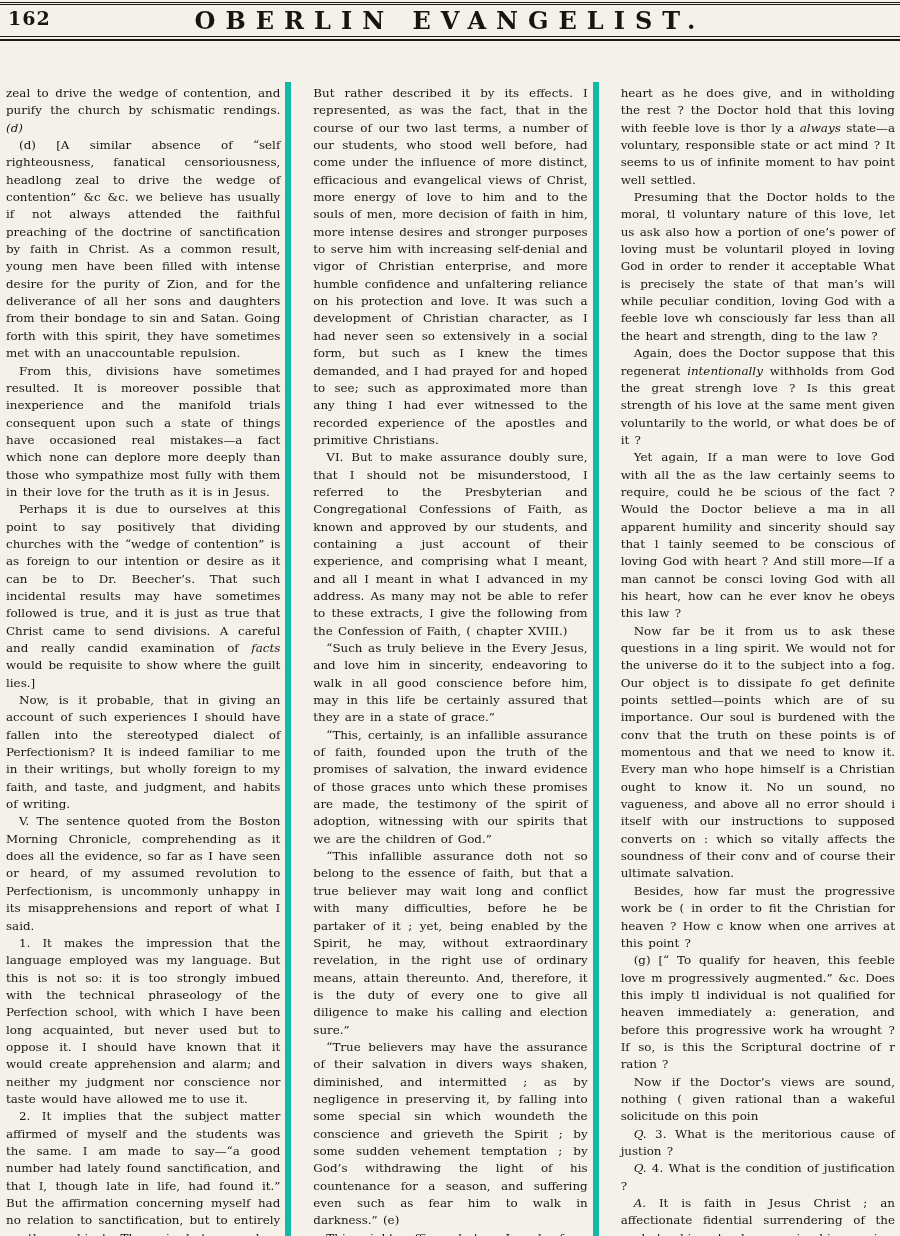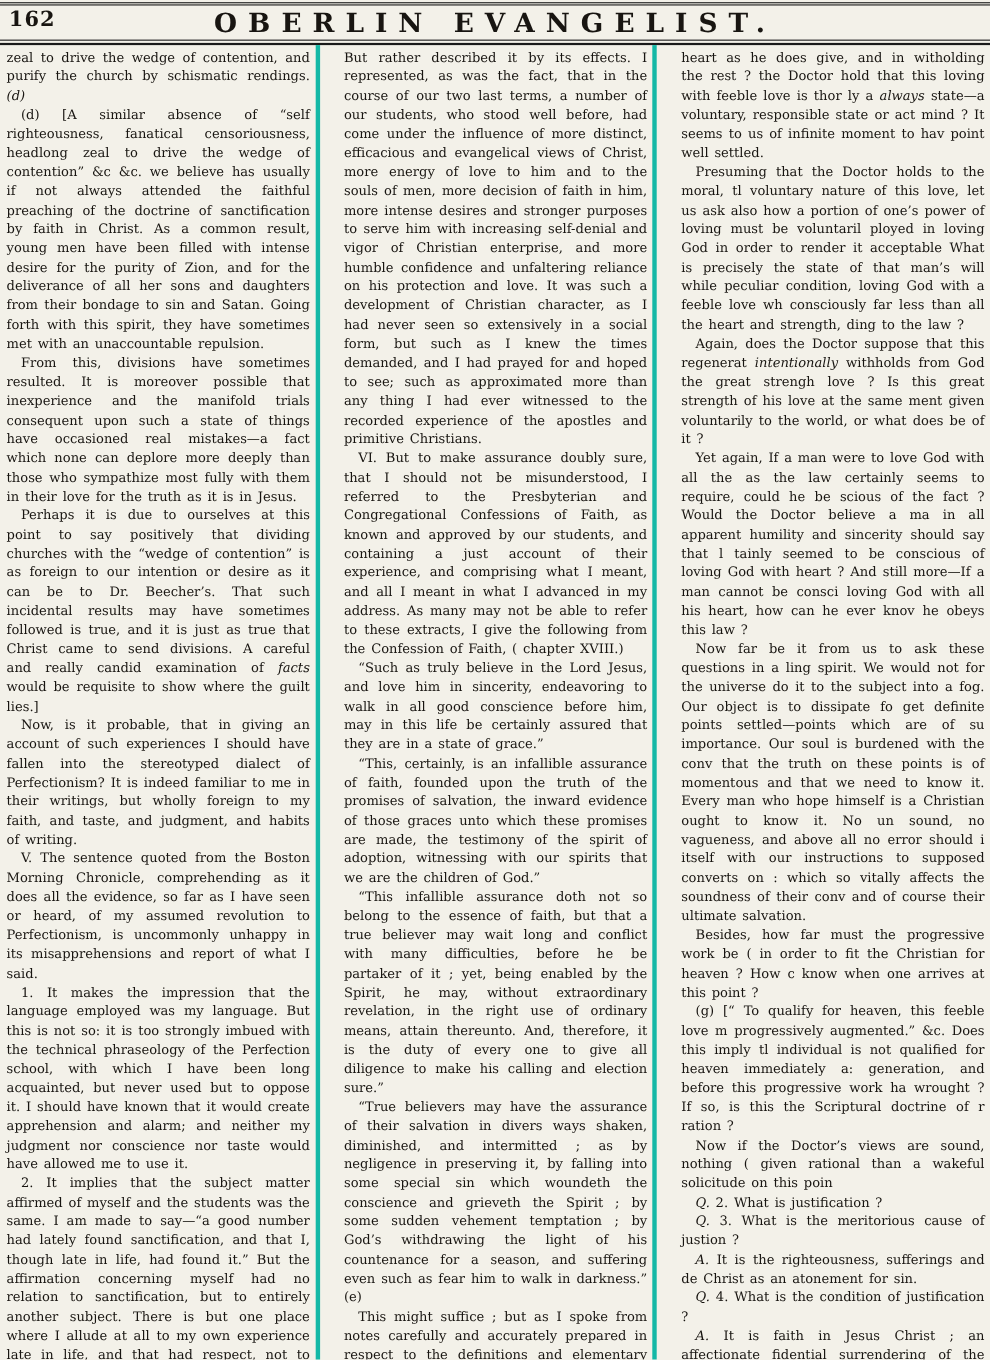--- a/index.html
+++ b/index.html
@@ -23,22 +23,23 @@
     white-space:nowrap; margin-top:1px;
   }
   .header-rule { border-top:1px solid #1a1a1a; border-bottom:2px solid #1a1a1a; height:2px; margin:1px 0 0 0; }
   .columns {
     display:flex; height:1196px; box-sizing:border-box;
   }
   .column {
     flex:1 1 0; box-sizing:border-box;
     padding:3px 5px 0 6px;
     overflow:hidden;
+    margin-top:41px;
   }
-  .column + .column { border-left:4px solid #14b8a6;padding-left:22px; }
+  .column + .column { border-left:6px solid #14b8a6;padding-left:22px; }
   .para {
     margin:0; text-align:justify; text-indent:13px;
     font-size:11.9px; line-height:17.35px;
     word-spacing:1.5px;
   }
   .para.noindent { text-indent:0; }
   .para i { font-style:italic; }
 </style>
 </head>
 <body>
@@ -57,35 +58,33 @@
         <p class="para body">From this, divisions have sometimes resulted.  It is moreover possible that inexperience and the manifold trials consequent upon such a state of things have occasioned real mistakes—a fact which none can deplore more deeply than those who sympathize most fully with them in their love for the truth as it is in Jesus.</p>
         <p class="para body">Perhaps it is due to ourselves at this point to say positively that dividing churches with the “wedge of contention” is as foreign to our intention or desire as it can be to Dr. Beecher’s.  That such incidental results may have sometimes followed is true, and it is just as true that Christ came to send divisions.  A careful and really candid examination of <i>facts</i> would be requisite to show where the guilt lies.]</p>
         <p class="para body">Now, is it probable, that in giving an account of such experiences I should have fallen into the stereotyped dialect of Perfectionism?  It is indeed familiar to me in their writings, but wholly foreign to my faith, and taste, and judgment, and habits of writing.</p>
         <p class="para body">V. The sentence quoted from the Boston Morning Chronicle, comprehending as it does all the evidence, so far as I have seen or heard, of my assumed revolution to Perfectionism, is uncommonly unhappy in its misapprehensions and report of what I said.</p>
         <p class="para body">1. It makes the impression that the language employed was my language.  But this is not so:  it is too strongly imbued with the technical phraseology of the Perfection school, with which I have been long acquainted, but never used but to oppose it.  I should have known that it would create apprehension and alarm; and neither my judgment nor conscience nor taste would have allowed me to use it.</p>
         <p class="para body">2. It implies that the subject matter affirmed of myself and the students was the same.  I am made to say—“a good number had lately found sanctification, and that I, though late in life, had found it.”  But the affirmation concerning myself had no relation to sanctification, but to entirely another subject.  There is but one place where I allude at all to my own experience late in life, and that had respect, not to sanctification, but to my own increasing experience of moral impotence, and the efficiency of Christ to help, when invoked in pressing exigencies.  I gave an example of it in my public ministry, where in pressing exigencies I had called upon him for help, and never in vain; and it was here that I said “though late in life, I am still making discoveries of his grace to help in time of need, when I call upon him.”  But I did not say that late in life I had found sanctification, for in my sense of the term I had found it, I trust, forty-six years ago.  Much less did I say that I had found, late in life, sanctification in the Perfectionist use of the term, for I have found no such thing.  Nor did I say that late in life I had  to seek and find the efficacy of prayer, and Christ a very present help in trouble, for I have known seasons in which if I had not cried to him for help, and he had not quickly granted me relief, I had long since been in my grave.</p>
       </div>
     <div class="column">
         <p class="para noindent">But rather described it by its effects.  I represented, as was the fact, that in the course of our two last terms, a number of our students, who stood well before, had come under the influence of more distinct, efficacious and evangelical views of Christ, more energy of love to him and to the souls of men, more decision of faith in him, more intense desires and stronger purposes to serve him with increasing self-denial and vigor of Christian enterprise, and more humble confidence and unfaltering reliance on his protection and love.  It was such a development of Christian character, as I had never seen so extensively in a social form, but such as I knew the times demanded, and I had prayed for and hoped to see; such as approximated more than any thing I had ever witnessed to the recorded experience of the apostles and primitive Christians.</p>
         <p class="para body">VI. But to make assurance doubly sure, that I should not be misunderstood, I referred to the Presbyterian and Congregational Confessions of Faith, as known and approved by our students, and containing a just account of their experience, and comprising what I meant, and all I meant in what I advanced in my address.   As many may not be able to refer to these extracts, I give the following from the Confession of Faith, ( chapter XVIII.)</p>
-        <p class="para body">“Such as truly believe in the Lord Jesus, and love him in sincerity, endeavoring to walk in all good conscience before him, may in this life be certainly assured that they are in a state of grace.”</p>
+        <p class="para body">“Such as truly believe in the Every Jesus, and love him in sincerity, endeavoring to walk in all good conscience before him, may in this life be certainly assured that they are in a state of grace.”</p>
         <p class="para body">“This, certainly, is an infallible assurance of faith, founded upon the truth of the promises of salvation, the inward evidence of those graces unto which these promises are made, the testimony of the spirit of adoption, witnessing with our spirits that we are the children of God.”</p>
         <p class="para body">“This infallible assurance doth not so belong to the essence of faith, but that a true believer may wait long and conflict with many difficulties, before he be partaker of it ; yet, being enabled by the Spirit, he may, without extraordinary revelation, in the right use of ordinary means, attain thereunto.   And, therefore, it is the duty of every one to give all diligence to make his calling and election sure.”</p>
         <p class="para body">“True believers may have the assurance of their salvation in divers ways shaken, diminished, and intermitted ; as by negligence in preserving it, by falling into some special sin which woundeth the conscience and grieveth the Spirit ; by some sudden vehement temptation ; by God’s withdrawing the light of his countenance for a season, and suffering even such as fear him to walk in darkness.” (e)</p>
         <p class="para body">This might suffice ; but as I spoke from notes carefully and accurately prepared in respect to the definitions and elementary principles of the subject, they furnish such documentary testimony as to the sentiments I communicated, as cannot be gainsayed.  And as Perfectionists are, I perceive, exulting in my supposed conversion to their opinions, and claiming that in Boston I exhibited precisely their views, I shall subjoin the following skeleton of my address, with such touches of illustration as shall make it intelligible.  The full illustration occupied an hour, but included nothing at variance with the current of thought given in this epitome.  For the sake of brevity and perspicuity, the several topics were illustrated in the form of question and answer, and are as follows :</p>
       </div>
     <div class="column">
         <p class="para noindent">heart as he does  give, and in witholding the rest ? the Doctor hold that this loving with feeble love is thor ly a <i>always</i> state—a voluntary, responsible state or act mind ?  It seems to us of infinite moment to hav point well settled.</p>
         <p class="para body">Presuming that the Doctor holds  to the moral, tl voluntary nature of this love, let us ask  also  how a portion of one’s power of loving must be voluntaril ployed in loving God in order to render it acceptable What is precisely the state of  that man’s will while peculiar condition, loving God with a feeble love wh consciously far less than all the heart and strength, ding to the  law ?</p>
         <p class="para body">Again, does the Doctor suppose that this regenerat <i>intentionally</i> withholds from God  the  great strengh love ?   Is this great strength of  his love at  the same ment given voluntarily to the  world, or what does be of it ?</p>
         <p class="para body">Yet again,  If a man were to love God with all the as the law  certainly seems  to  require,  could he be scious of the fact ?   Would the  Doctor believe a ma in all apparent humility and sincerity should say that l tainly  seemed  to  be conscious of  loving God with heart ?    And still more—If  a man cannot  be consci loving God with all his heart, how can he ever knov he obeys this  law ?</p>
         <p class="para body">Now far be it  from us to ask these questions in  a ling spirit.   We would not for the universe do it to the subject into a fog.   Our object is to dissipate fo get  definite  points settled—points which are  of  su importance.   Our  soul  is  burdened  with  the  conv that the  truth on  these  points  is of  momentous and that we need to know it.   Every man who  hope himself  is  a  Christian  ought  to know it.   No un sound, no vagueness, and above all no error should i itself with our instructions to supposed converts on : which so vitally affects the soundness of  their conv and of  course their ultimate salvation.</p>
         <p class="para body">Besides, how far must the progressive  work  be  ( in order to fit  the  Christian  for  heaven ?   How  c know when one arrives at this point ?</p>
         <p class="para body">(g) [“ To qualify for heaven, this  feeble  love  m progressively augmented.” &amp;c.   Does  this  imply  tl individual is not qualified for heaven immediately a: generation, and before  this  progressive  work  ha wrought ?   If so, is this the Scriptural doctrine of r ration ?</p>
         <p class="para body">Now if  the  Doctor’s views are  sound, nothing  ( given rational than a wakeful solicitude on this poin</p>
-        <p class="para body"><i>Q.</i> 2.  What is justification ?</p>
         <p class="para body"><i>Q.</i> 3.  What  is  the  meritorious  cause  of  justion ?</p>
-        <p class="para body"><i>A.</i> It is the righteousness,  sufferings  and de Christ as an atonement for  sin.</p>
         <p class="para body"><i>Q.</i> 4.  What is the condition of justification ?</p>
         <p class="para body"><i>A.</i> It is faith in Jesus Christ ; an affectionate fidential surrendering of the soul to him, to be em in  his  service,  protected  by his power, guided will, strengthened, sustained, comforted and mac torious by his Spirit.   Our  free  agency,  resol strivings, self-denials  and  good works are all i to fit us for heaven without the help of  Christ.</p>
       </div>
   </div>
 </div>
 
 </body></html>

